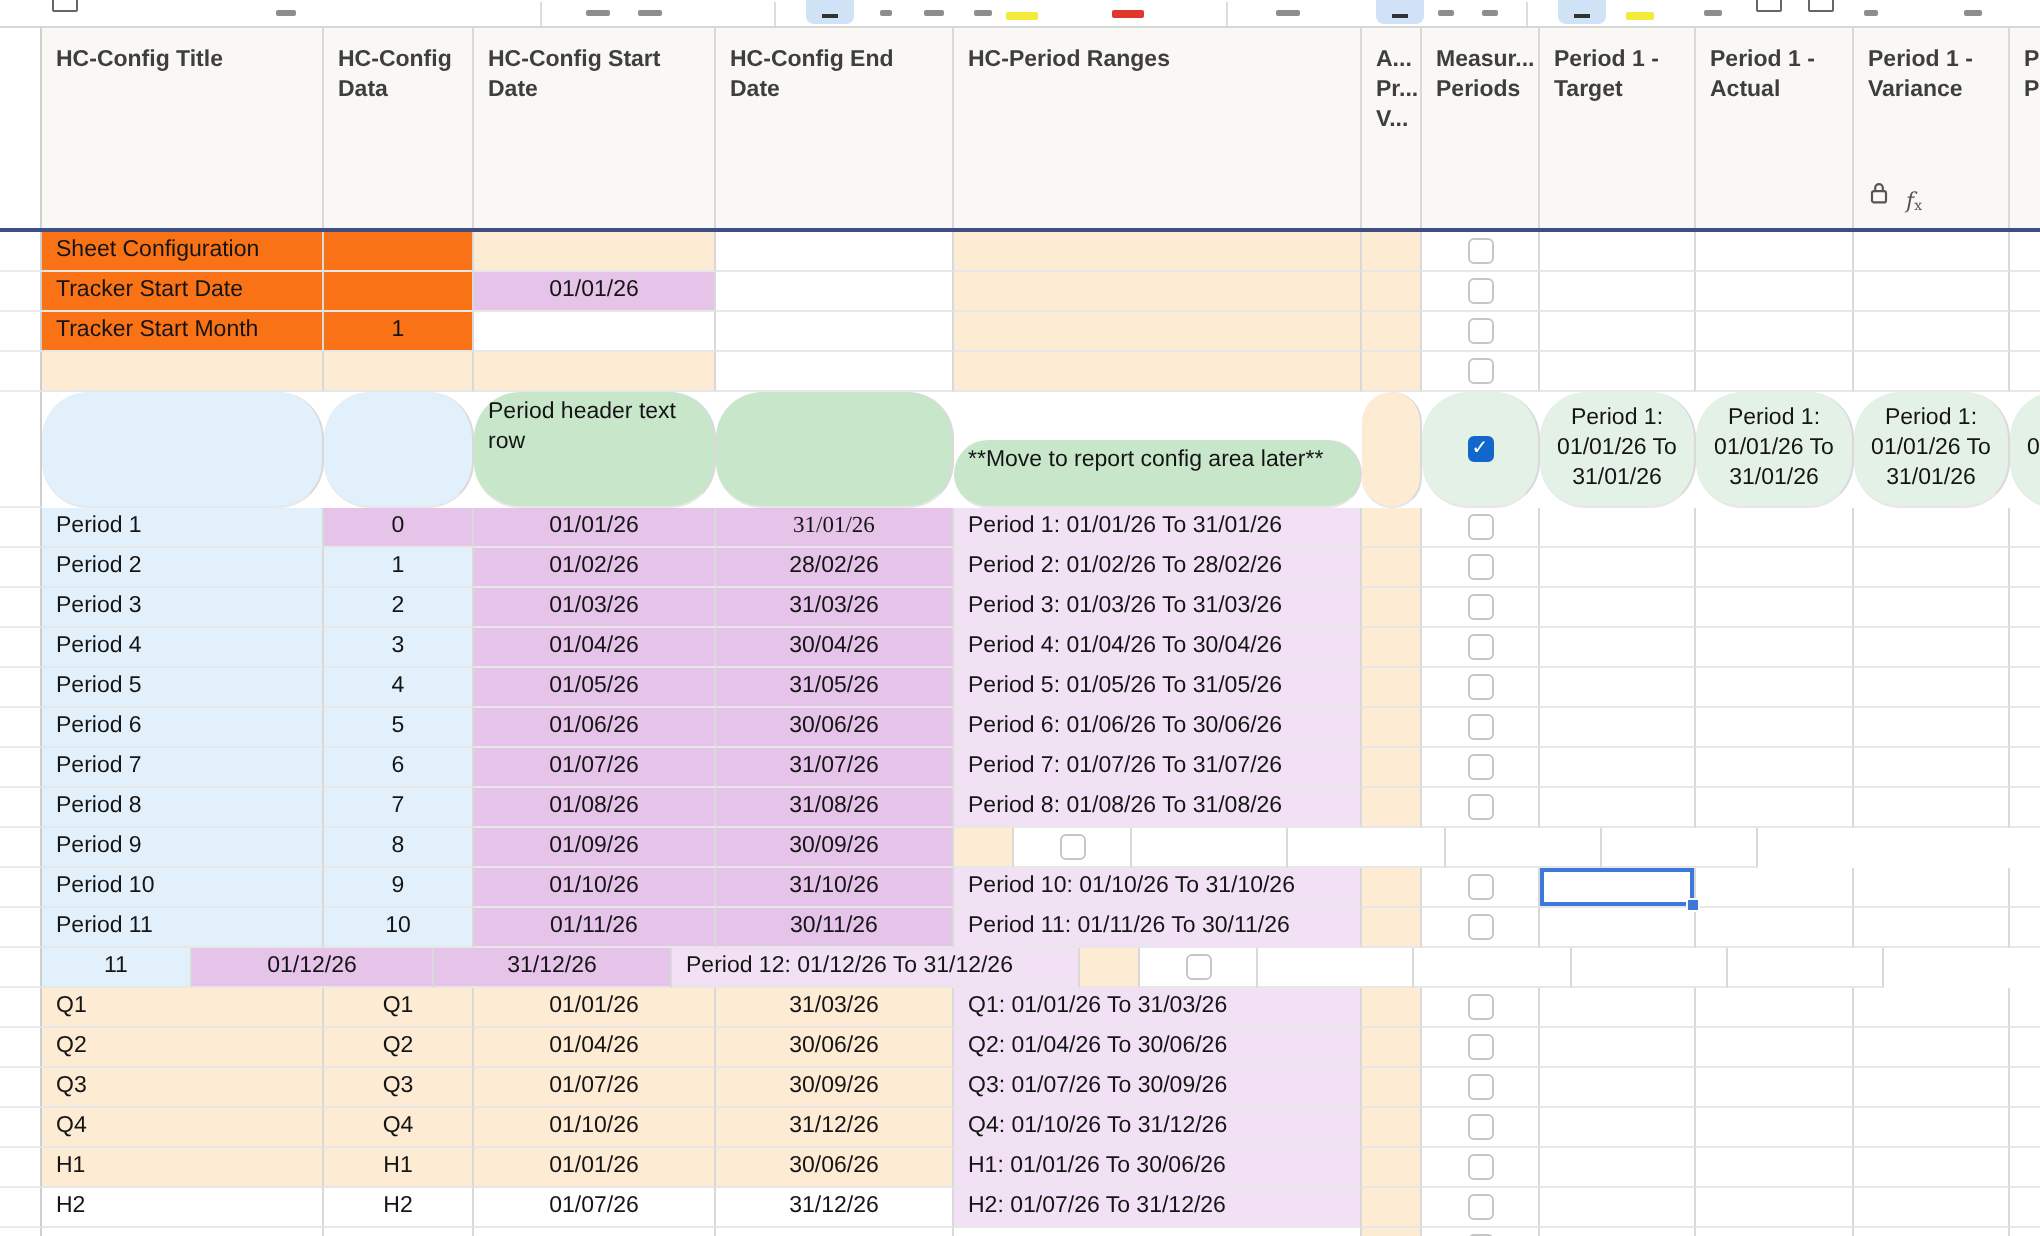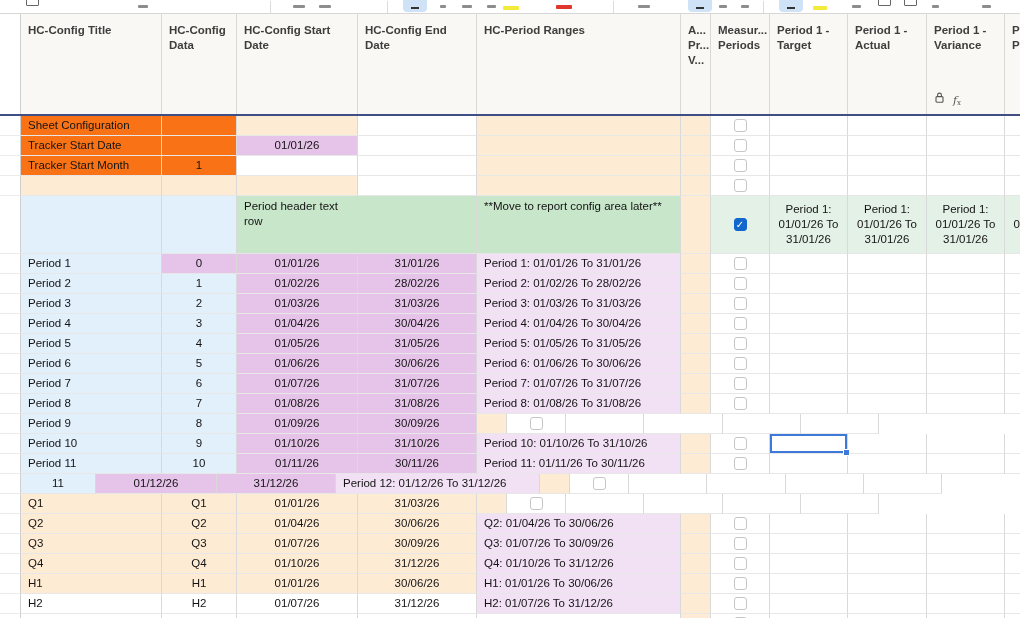--- a/index.html
+++ b/index.html
@@ -28,21 +28,21 @@
   .hicons{position:absolute;left:8px;bottom:7px;display:flex;gap:9px;align-items:flex-end;}
   .fx{font-family:"DejaVu Serif",serif;font-style:italic;font-size:11px;color:#555;font-weight:400;line-height:1;}
   .fx .sub{font-size:7px;font-style:normal;vertical-align:-1px;}
   .row{display:flex;height:20px;}
   .row.ph{height:58px;}
   .gut{width:21px;box-sizing:border-box;background:#fff;border-right:1px solid #cfcfcf;border-bottom:1px solid #ececec;}
   .cell{box-sizing:border-box;border-right:1px solid #d9d9d9;border-bottom:1px solid #e7e7e7;
         font-size:11.5px;color:#141414;display:flex;align-items:center;justify-content:center;
         overflow:hidden;line-height:1.3;}
   .cell.left{justify-content:flex-start;padding-left:7px;}
-  .ph .cell{align-items:center;}
+  .ph .cell{align-items:center;border-radius:23px;}
   .ph .cell.topleft{align-items:flex-start;justify-content:flex-start;padding:3px 0 0 7px;}
   .ph .cell.ctr{text-align:center;}
   
   .c-yellow{background:#f97316;}
   .c-peach{background:#fdebd4;}
   .c-purple{background:#e6c3e9;}
   .c-pink{background:#f2e1f4;}
   .c-blue{background:#e2f0fc;}
   .c-green{background:#c8e6ca;}
   .c-lgreen{background:#e4f1e6;}
@@ -220,21 +220,21 @@
         <div class="cell c-white" style="width: 78px;"></div>
       </div>
       <div class="row ph">
         <div class="gut"></div>
         <div class="cell c-blue" style="width: 141px;"></div>
         <div class="cell c-blue" style="width: 75px;"></div>
         <div class="cell c-green topleft" style="width: 121px;">
           <span>Period header text row</span>
         </div>
         <div class="cell c-green" style="width: 119px;"></div>
-        <div class="cell c-green topleft" style="width: 204px;">
+        <div class="cell c-green topleft" style="width: 204px; margin-top: 24px;">
           <span>**Move to report config area later**</span>
         </div>
         <div class="cell c-peach" style="width: 30px;"></div>
         <div class="cell c-lgreen" style="width: 59px;">
           <span class="cb on">✓</span>
         </div>
         <div class="cell c-lgreen ctr" style="width: 78px;">
           <span>Period 1: 01/01/26 To 31/01/26</span>
         </div>
         <div class="cell c-lgreen ctr" style="width: 79px;">
@@ -251,21 +251,21 @@
         <div class="gut"></div>
         <div class="cell c-blue left" style="width: 141px;">
           <span>Period 1</span>
         </div>
         <div class="cell c-purple" style="width: 75px;">
           <span>0</span>
         </div>
         <div class="cell c-purple" style="width: 121px;">
           <span>01/01/26</span>
         </div>
-        <div class="cell c-purple" style="width: 119px;">
+        <div class="cell c-purple" style="width: 119px; font-family: Liberation Serif, serif;">
           <span>31/01/26</span>
         </div>
         <div class="cell c-pink left" style="width: 204px;">
           <span>Period 1: 01/01/26 To 31/01/26</span>
         </div>
         <div class="cell c-peach" style="width: 30px;"></div>
         <div class="cell c-white" style="width: 59px;">
           <span class="cb"></span>
         </div>
         <div class="cell c-white" style="width: 78px;"></div>
@@ -559,20 +559,23 @@
           <span>Q1</span>
         </div>
         <div class="cell c-peach" style="width: 75px;">
           <span>Q1</span>
         </div>
         <div class="cell c-peach" style="width: 121px;">
           <span>01/01/26</span>
         </div>
         <div class="cell c-peach" style="width: 119px;">
           <span>31/03/26</span>
+        </div>
+        <div class="cell c-pink left" style="width: 204px;">
+          <span>Q1: 01/01/26 To 31/03/26</span>
         </div>
         <div class="cell c-peach" style="width: 30px;"></div>
         <div class="cell c-white" style="width: 59px;">
           <span class="cb"></span>
         </div>
         <div class="cell c-white" style="width: 78px;"></div>
         <div class="cell c-white" style="width: 79px;"></div>
         <div class="cell c-white" style="width: 78px;"></div>
         <div class="cell c-white" style="width: 78px;"></div>
       </div>

